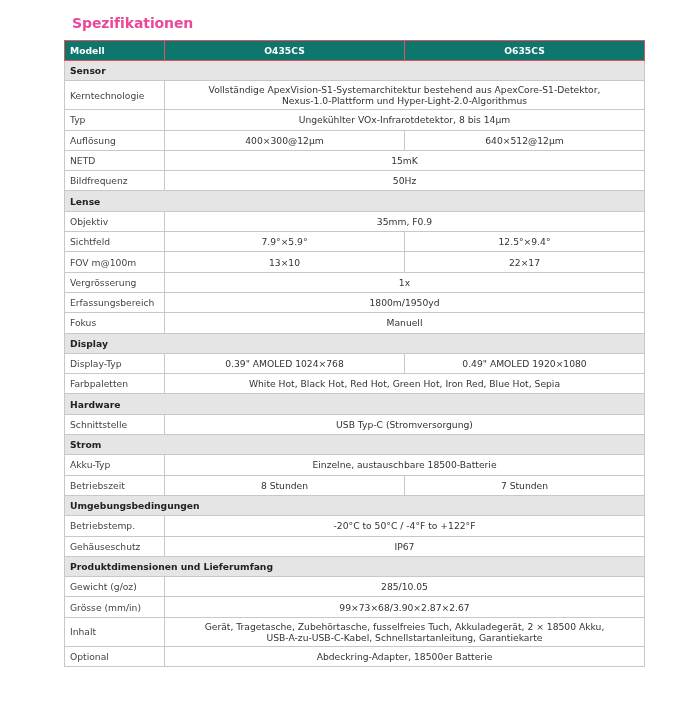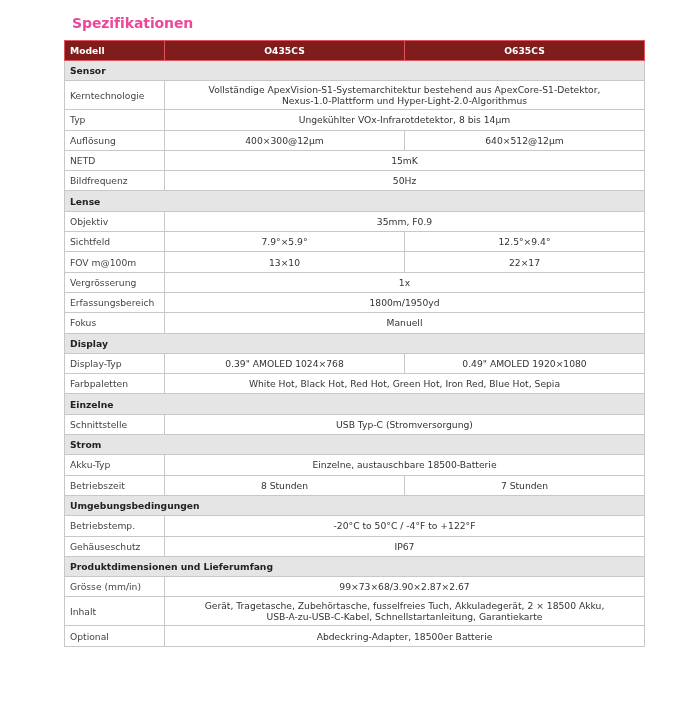--- a/index.html
+++ b/index.html
@@ -7,21 +7,21 @@
          font-family: "DejaVu Sans", sans-serif; color: #333333; }
   .title { position: absolute; left: 64px; top: 15px; font-size: 14px; font-weight: bold;
            color: #ec4899; letter-spacing: -0.1px; margin-left: 8px; }
   table.spec { position: absolute; left: 64px; top: 40px; width: 580px;
                border-collapse: collapse; table-layout: fixed; font-size: 9.2px; }
   table.spec td { border: 1px solid #c8c8c8; padding: 0 5px; height: 19.3px;
                   line-height: 11px; vertical-align: middle; white-space: nowrap; overflow: hidden; }
   table.spec col.c1 { width: 100px; }
   table.spec col.c2 { width: 240px; }
   table.spec col.c3 { width: 240px; }
-  tr.hdr td { background: #7f1d1d; color: #ffffff; font-weight: bold; height: 19px;
+  tr.hdr td { background: #0f766e; color: #ffffff; font-weight: bold; height: 19px;
               border-color: #e0555b; }
   tr.hdr td.label { text-align: left; }
   tr.hdr td.model { text-align: center; }
   tr.sec td { background: #e5e5e5; color: #222222; font-weight: bold; height: 19.3px; }
   td.k { text-align: left; color: #444444; }
   td.v { text-align: center; color: #333333; }
   tr.tall td { height: 28px; white-space: normal; }
 </style>
 </head>
 <body>
@@ -103,21 +103,21 @@
       <td class="k">Display-Typ</td>
       <td class="v">0.39" AMOLED 1024×768</td>
       <td class="v">0.49" AMOLED 1920×1080</td>
     </tr>
     <tr>
       <td class="k">Farbpaletten</td>
       <td class="v" colspan="2">White Hot, Black Hot, Red Hot, Green Hot, Iron Red, Blue Hot, Sepia</td>
     </tr>
 
     <tr class="sec">
-        <td colspan="3">Einzelne</td>
+        <td colspan="3">Hardware</td>
       </tr>
     <tr>
       <td class="k">Schnittstelle</td>
       <td class="v" colspan="2">USB Typ-C (Stromversorgung)</td>
     </tr>
 
     <tr class="sec">
         <td colspan="3">Strom</td>
       </tr>
     <tr>
@@ -139,20 +139,24 @@
     </tr>
     <tr>
       <td class="k">Gehäuseschutz</td>
       <td class="v" colspan="2">IP67</td>
     </tr>
 
     <tr class="sec">
         <td colspan="3">Produktdimensionen und Lieferumfang</td>
       </tr>
     <tr>
+      <td class="k">Gewicht (g/oz)</td>
+      <td class="v" colspan="2">285/10.05</td>
+    </tr>
+    <tr>
       <td class="k">Grösse (mm/in)</td>
       <td class="v" colspan="2">99×73×68/3.90×2.87×2.67</td>
     </tr>
     <tr class="tall">
       <td class="k">Inhalt</td>
       <td class="v" colspan="2"><span>Gerät, Tragetasche, Zubehörtasche, fusselfreies Tuch, Akkuladegerät, 2 × 18500 Akku,</span><br><span>USB-A-zu-USB-C-Kabel, Schnellstartanleitung, Garantiekarte</span></td>
     </tr>
     <tr>
       <td class="k">Optional</td>
       <td class="v" colspan="2">Abdeckring-Adapter, 18500er Batterie</td>

